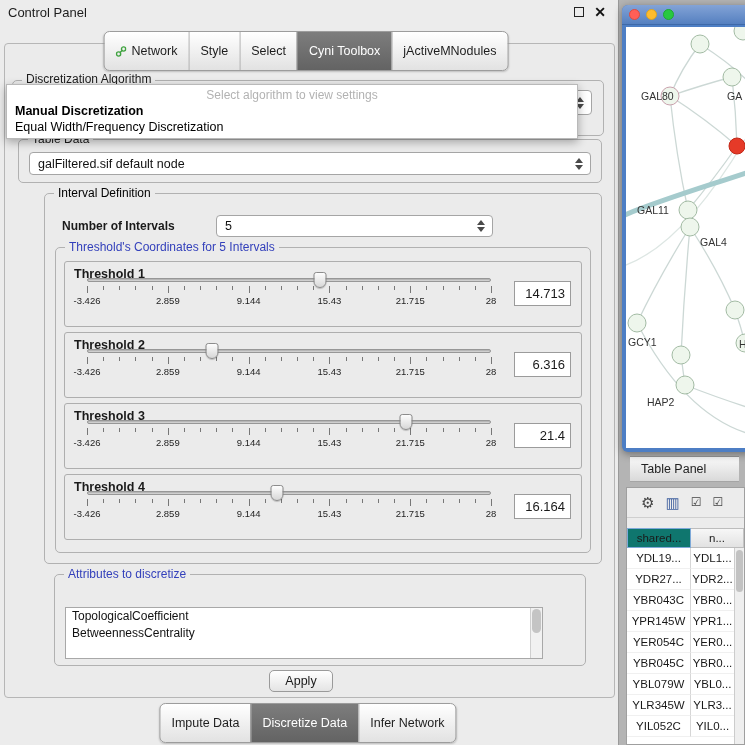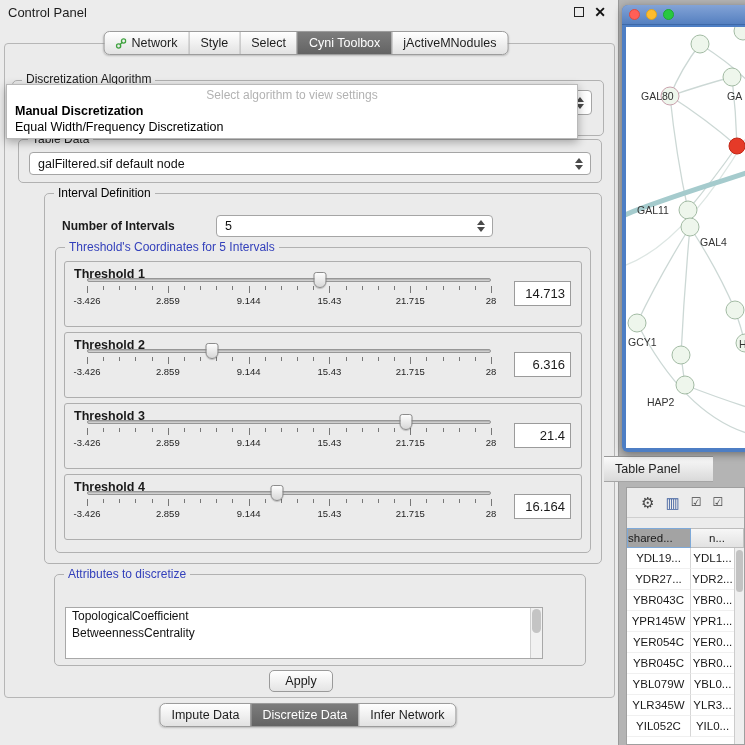--- a/index.html
+++ b/index.html
@@ -14,21 +14,21 @@
   
   .control-panel{position:absolute; left:0; top:0; width:619px; height:745px; background:#ececec; border-right:1px solid #9a9a9a;}
   .cp-titlebar{position:absolute; left:0; top:0; right:0; height:24px;}
   .cp-title{position:absolute; left:8px; top:5px; font-size:13px; color:#1c1c1c;}
   .float-icon{position:absolute; right:34px; top:7px; width:10px; height:10px; border:1.5px solid #222; background:transparent;}
   .close-icon{position:absolute; right:12px; top:4px; font-size:14px; font-weight:bold; color:#111; line-height:16px;}
 
   .cp-inner{position:absolute; left:4px; top:43px; width:611px; height:655px; background:#ebebeb; border:1px solid #b6b6b6; border-radius:4px;}
 
   .tabbar{display:flex; background:linear-gradient(#ffffff,#e2e2e2); border:1px solid #9c9c9c; border-radius:6px; overflow:hidden; box-shadow:0 1px 2px rgba(0,0,0,.2); z-index:5;}
-  .tabbar .tab{padding:4px 11px; font-size:12.5px; color:#1d1d1d; border-left:1px solid #b3b3b3; display:flex; align-items:center; gap:5px; white-space:nowrap;}
+  .tabbar .tab{padding:12px 11px; font-size:12.5px; color:#1d1d1d; border-left:1px solid #b3b3b3; display:flex; align-items:center; gap:5px; white-space:nowrap;}
   .tabbar .tab:first-child{border-left:none;}
   .tabbar .tab.active{background:linear-gradient(#7d7d7d,#636363); color:#fff; border-left-color:#6a6a6a;}
   .top-tabbar{position:absolute; left:306px; top:31px; transform:translateX(-50%);}
   .bottom-tabbar{position:absolute; left:308px; top:703px; transform:translateX(-50%);}
 
   .groupbox{position:absolute; border:1px solid #b1b1b1; border-radius:5px; z-index:2;}
   .gb-title{position:absolute; top:-8px; left:9px; background:#ebebeb; padding:0 4px; font-size:12px; color:#1c1c1c; white-space:nowrap;}
   .gb-title.green{color:#000000;}
   .gb-title.blue{color:#3340bb;}
 
@@ -83,30 +83,30 @@
   .network-window{position:absolute; left:622px; top:5px; width:131px; height:447px; background:#4d7ec4; border-radius:6px 0 0 6px; box-shadow:0 2px 8px rgba(0,0,0,.4); z-index:10;}
   .nw-titlebar{position:absolute; left:0; top:0; right:0; height:20px; background:linear-gradient(#83a3d6,#5580c0); border-radius:6px 0 0 0; border-bottom:1px solid #3e69a8;}
   .tl{position:absolute; top:4px; width:11px; height:11px; border-radius:50%;}
   .tl.red{left:7px; background:#ff5f57; border:1px solid #d94c43;}
   .tl.yellow{left:24px; background:#febc2e; border:1px solid #d9a324;}
   .tl.green{left:41px; background:#28c840; border:1px solid #1fa833;}
   .nw-canvas{position:absolute; left:4px; top:22px; right:0; bottom:4px; background:#ffffff; overflow:hidden;}
   .nw-canvas svg{display:block;}
 
   
-  .table-panel-header{position:absolute; left:604px; top:456px; width:109px; height:26px; background:linear-gradient(#fafafa,#d9d9d9); border-top:1px solid #989898; border-bottom:1px solid #a5a5a5; z-index:4;}
+  .table-panel-header{position:absolute; left:630px; top:456px; width:109px; height:26px; background:linear-gradient(#fafafa,#d9d9d9); border-top:1px solid #989898; border-bottom:1px solid #a5a5a5; z-index:4;}
   .table-panel-header span{position:absolute; left:11px; top:5px; font-size:12.5px; color:#222;}
 
   .table-subwindow{position:absolute; left:626px; top:487px; width:119px; height:258px; background:#ececec; border:1px solid #9f9f9f; z-index:4;}
   .tp-toolbar{position:absolute; left:0; top:0; right:0; height:30px; display:flex; align-items:center; gap:11px; padding-left:14px; border-bottom:1px solid #cfcfcf;}
   .tp-icon{font-size:15px; color:#444; line-height:15px;}
   .tp-icon.cols{color:#3f5f9e;}
   .tp-icon.check{font-size:12px;}
   .tp-header-row{position:absolute; left:0; top:40px; right:0; height:20px; display:flex;}
-  .tp-col1-header{width:64px; background:#a3a3a3; border:1px solid #7ea9d8; font-size:11.5px; text-align:left; line-height:18px; overflow:hidden; white-space:nowrap;}
+  .tp-col1-header{width:64px; background:#0f766e; border:1px solid #7ea9d8; font-size:11.5px; text-align:center; line-height:18px; overflow:hidden; white-space:nowrap;}
   .tp-col2-header{flex:1; background:linear-gradient(#f7f7f7,#e2e2e2); border-top:1px solid #bdbdbd; border-bottom:1px solid #bdbdbd; border-right:1px solid #c4c4c4; font-size:11.5px; text-align:center; line-height:18px; overflow:hidden; white-space:nowrap;}
   .tp-rows{position:absolute; left:0; top:60px; right:10px; bottom:0; background:#fff; overflow:hidden;}
   .tp-row{display:flex; height:21px;}
   .tp-cell{font-size:11.5px; line-height:21px; text-align:center; color:#181818; overflow:hidden; white-space:nowrap; border-bottom:1px solid #f0f0f0;}
   .tp-cell.c1{width:64px; border-right:1px solid #d6d6d6;}
   .tp-cell.c2{flex:1;}
   .tp-scrollbar{position:absolute; right:0; top:60px; bottom:0; width:10px; background:#efefef; border-left:1px solid #cccccc;}
   .tp-thumb{position:absolute; left:1px; right:1px; top:2px; height:42px; background:#c2c2c2; border-radius:4px;}
 </style>
 </head>

